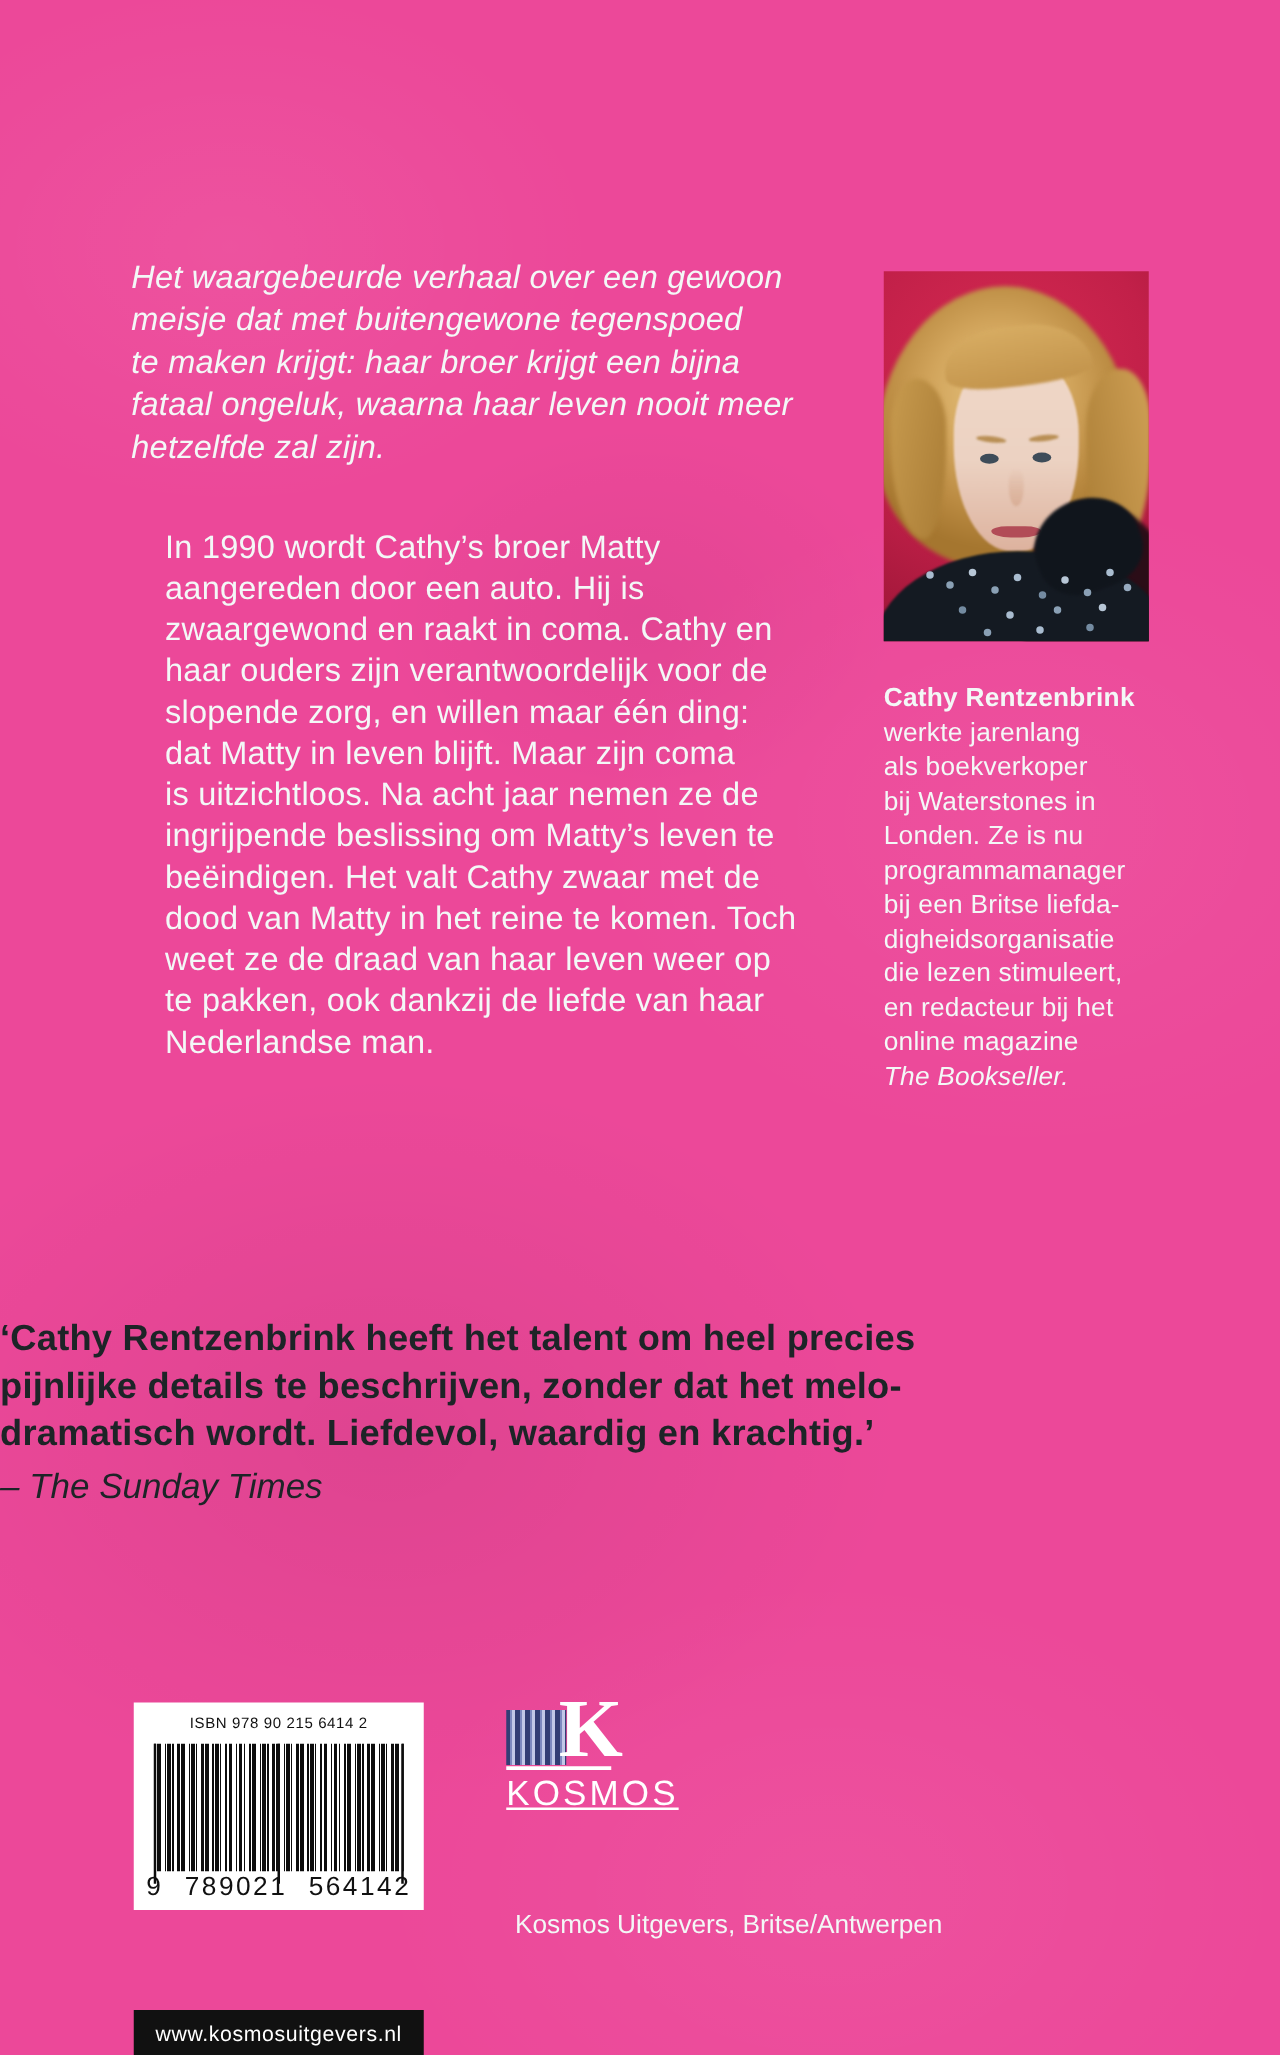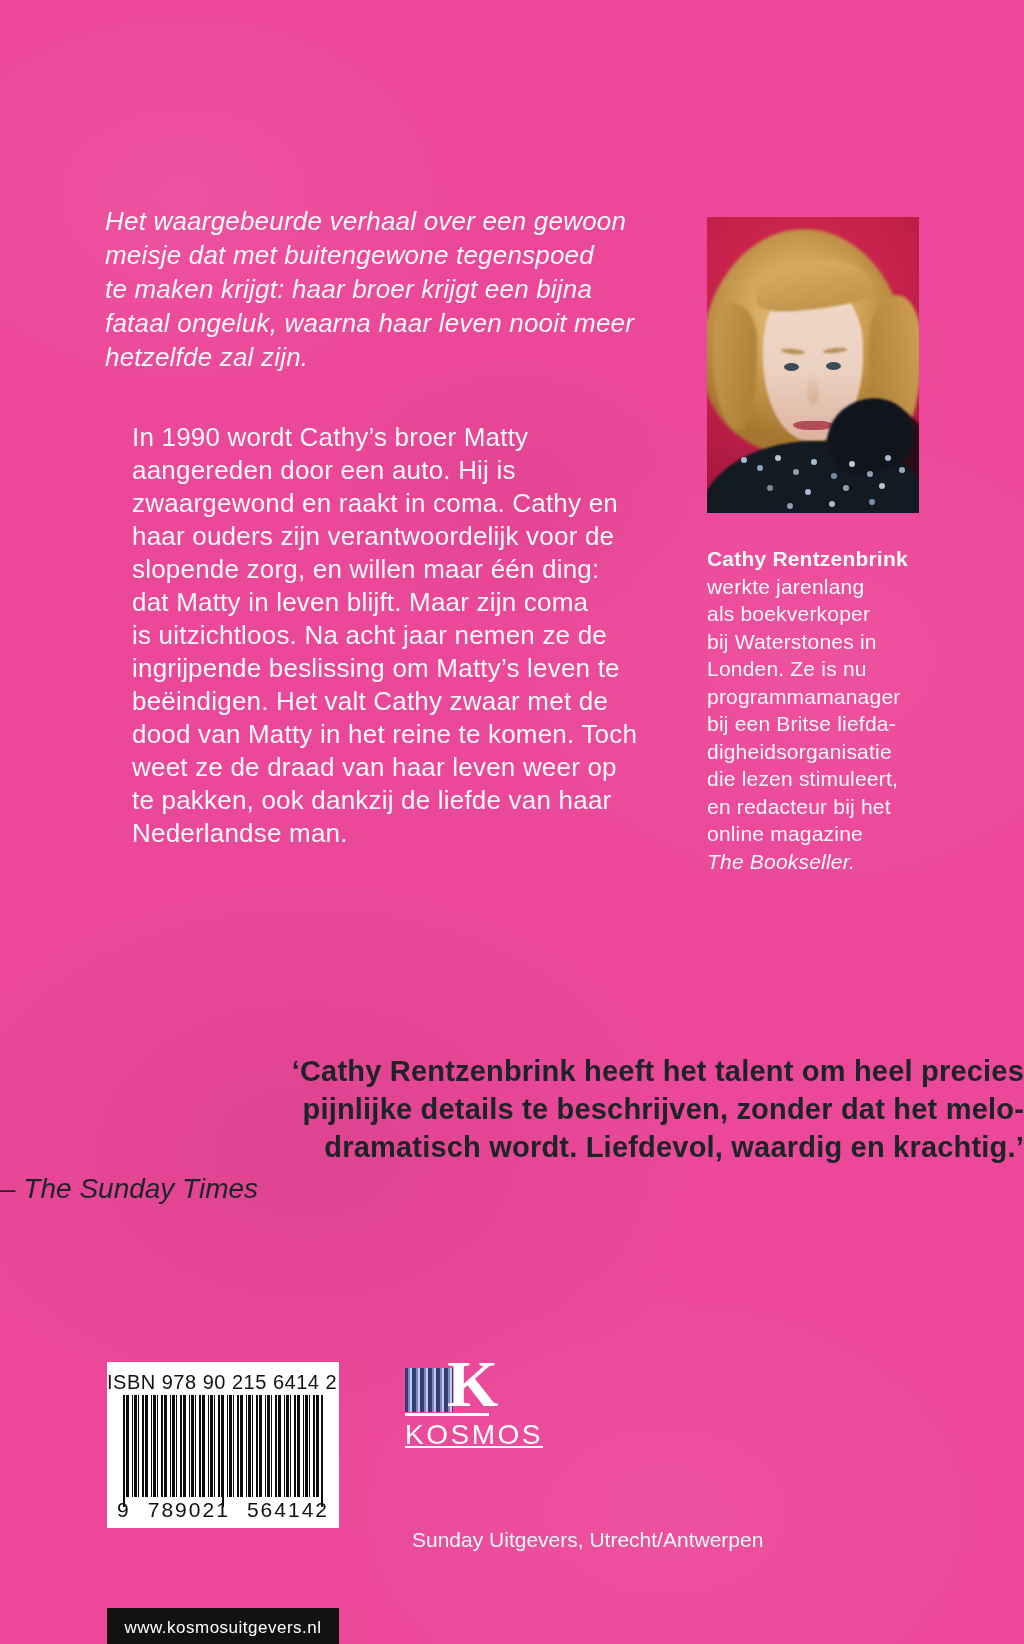--- a/index.html
+++ b/index.html
@@ -89,35 +89,35 @@
   }
 
   
   .bio{position:absolute;left:707px;top:545px;width:210px;font-size:21px;line-height:27.5px;letter-spacing:0.2px;}
   .bio .bio-name{font-weight:bold;}
   .bio .bio-magazine{font-style:italic;}
 
   
   .quote{
     position:absolute;left:0;top:1052px;width:1024px;
-    text-align:right;color:#1d2427;
+    text-align:left;color:#1d2427;
     font-size:29px;line-height:38px;font-weight:bold;letter-spacing:0.2px;
   }
   .attribution{
     position:absolute;left:0;top:1173px;width:1024px;
     text-align:left;color:#1d2427;
     font-size:28px;font-style:italic;
   }
 
   
   .barcode-box{
     position:absolute;left:107px;top:1362px;width:232px;height:166px;
     background:#ffffff;color:#111;
   }
-  .isbn-label{position:absolute;left:0;top:9px;width:100%;font-size:20px;letter-spacing:0.5px;}
+  .isbn-label{position:absolute;left:0;top:9px;width:100%;text-align:center;font-size:12px;letter-spacing:0.5px;}
   .bars{
     position:absolute;left:16px;top:33px;width:200px;height:102px;
     background:repeating-linear-gradient(90deg,
       #0c0c0c 0 2px,#ffffff 2px 3px,
       #0c0c0c 3px 6px,#ffffff 6px 9px,
       #0c0c0c 9px 10px,#ffffff 10px 11px,
       #0c0c0c 11px 14px,#ffffff 14px 15px,
       #0c0c0c 15px 16px,#ffffff 16px 19px);
   }
   .guard{position:absolute;top:33px;width:2px;height:112px;background:#0c0c0c;}
@@ -233,16 +233,16 @@
   </div>
 
   <div class="logo">
     <div class="logo-bars"></div>
     <div class="logo-k">K</div>
     <div class="logo-rule"></div>
     <div class="logo-name">KOSMOS</div>
   </div>
 
   <div class="imprint light-text">
-    <div>Sunday Uitgevers, Utrecht/Antwerpen</div>
+    <div>Kosmos Uitgevers, Britse/Antwerpen</div>
   </div>
 
 </div>
 
 </body></html>

